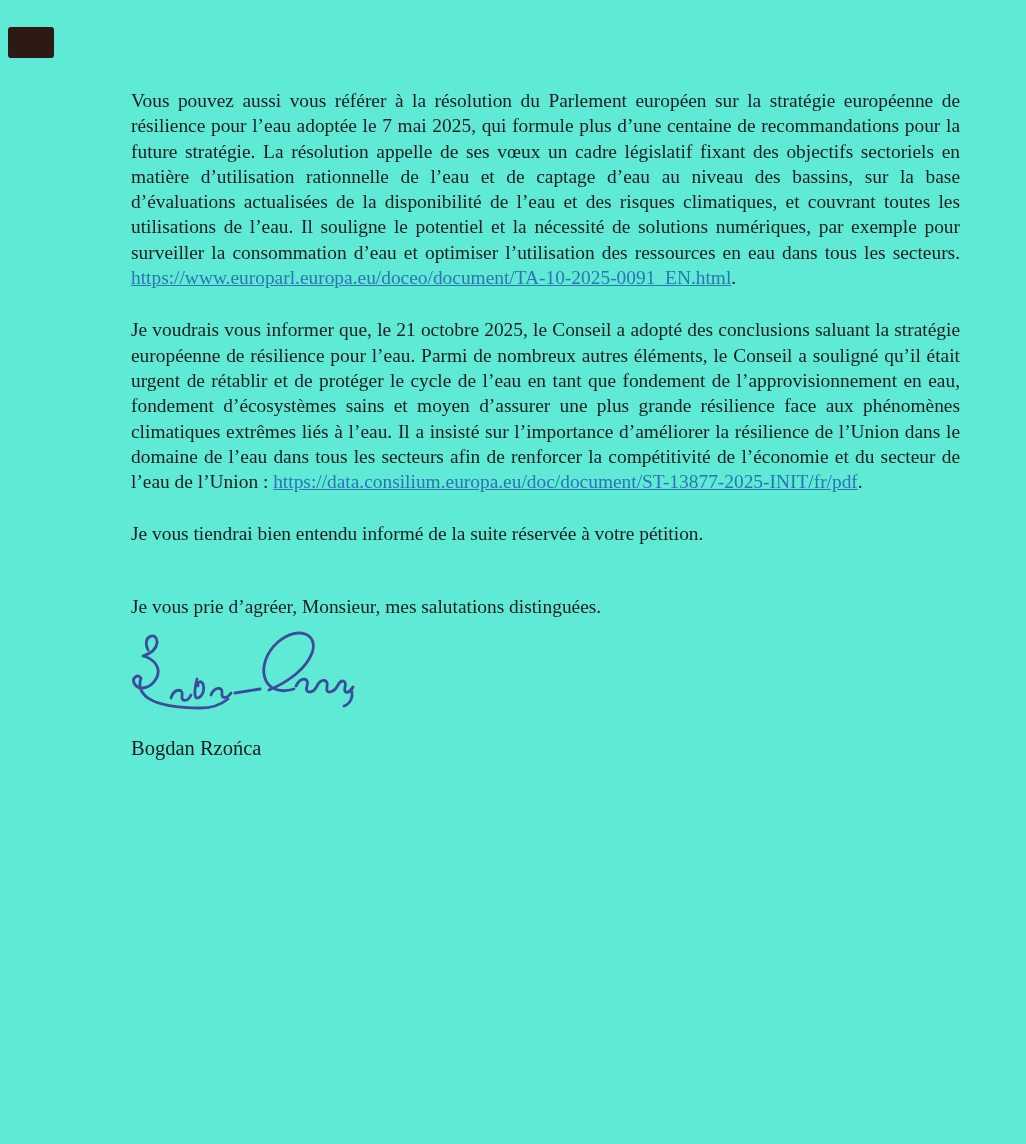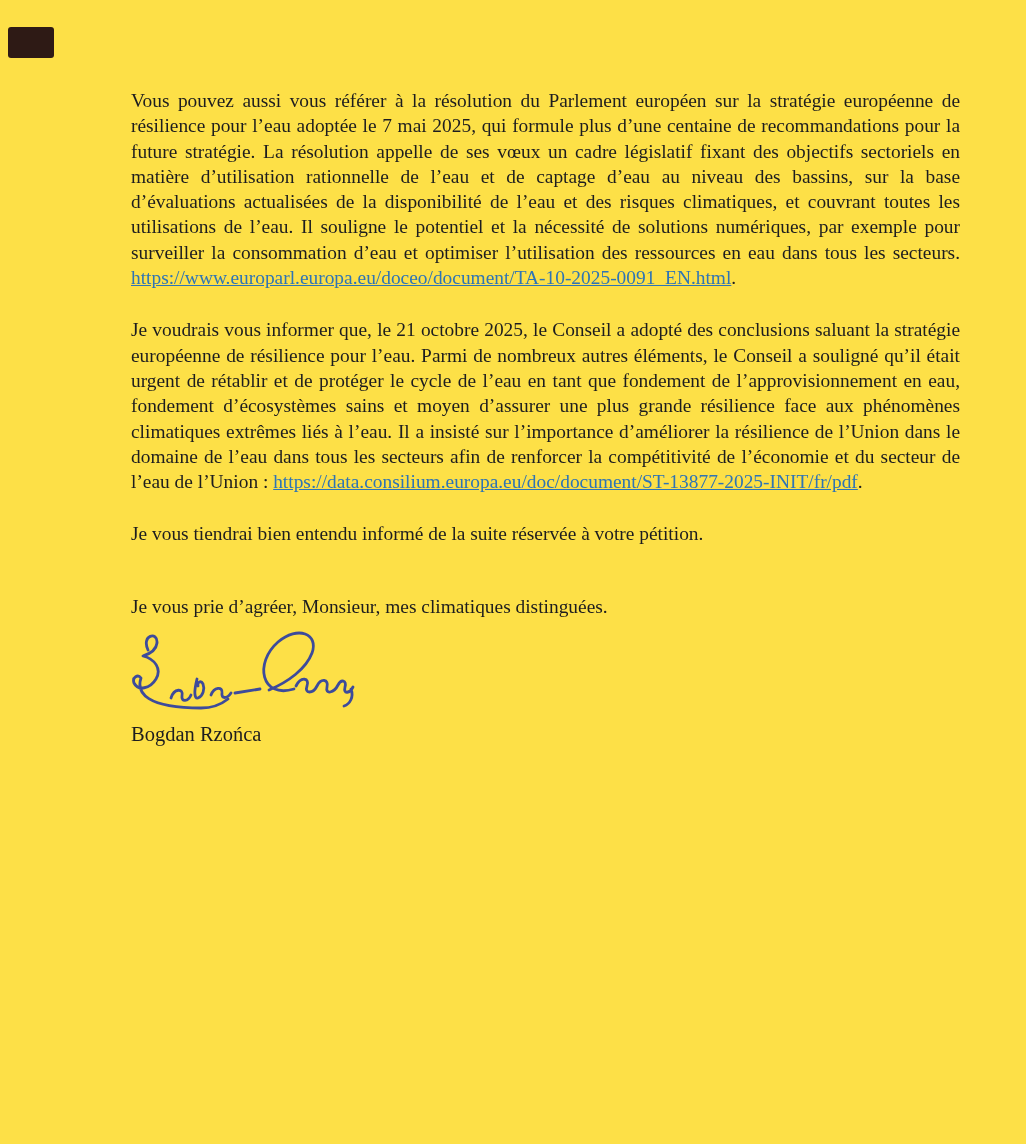--- a/index.html
+++ b/index.html
@@ -1,21 +1,21 @@
 <!DOCTYPE html>
 <html><head>
 <meta charset="utf-8">
 <style>
   * { box-sizing: border-box; }
   html, body { margin: 0; padding: 0; background: #ffffff; }
   .page {
     position: relative;
     width: 1026px;
     height: 1144px;
-    background: #fde047;
+    background: #5eead4;
     overflow: hidden;
     font-family: "Liberation Serif", "DejaVu Serif", serif;
     color: #1d1d1f;
   }
   .corner-mark {
     position: absolute;
     left: 8px;
     top: 27px;
     width: 46px;
     height: 31px;
@@ -39,41 +39,41 @@
     cursor: pointer;
     word-break: keep-all;
   }
   .closing-informed { margin-top: 27px; }
   .closing-salutation { margin-top: 47px; }
   .signature-wrap {
     margin-top: 10px;
     height: 90px;
   }
   .signature-svg { display: block; }
-  .signer-name { margin-top: 2px; font-size: 20.5px; line-height: 26px; }
+  .signer-name { margin-top: 16px; font-size: 20.5px; line-height: 26px; }
   .signer-title { font-size: 20.5px; line-height: 26px; }
 </style>
 </head>
 <body>
 
 <div class="page">
 
   <div class="corner-mark"></div>
 
   <div class="content">
 
     <p class="para"><span>Vous pouvez aussi vous référer à la résolution du Parlement européen sur la stratégie européenne de résilience pour l’eau adoptée le 7 mai 2025, qui formule plus d’une centaine de recommandations pour la future stratégie. La résolution appelle de ses vœux un cadre législatif fixant des objectifs sectoriels en matière d’utilisation rationnelle de l’eau et de captage d’eau au niveau des bassins, sur la base d’évaluations actualisées de la disponibilité de l’eau et des risques climatiques, et couvrant toutes les utilisations de l’eau. Il souligne le potentiel et la nécessité de solutions numériques, par exemple pour surveiller la consommation d’eau et optimiser l’utilisation des ressources en eau dans tous les secteurs.</span>
       <a class="doc-link" href="#">https://www.europarl.europa.eu/doceo/document/TA-10-2025-0091_EN.html</a><span>.</span></p>
 
     <p class="para"><span>Je voudrais vous informer que, le 21 octobre 2025, le Conseil a adopté des conclusions saluant la stratégie européenne de résilience pour l’eau. Parmi de nombreux autres éléments, le Conseil a souligné qu’il était urgent de rétablir et de protéger le cycle de l’eau en tant que fondement de l’approvisionnement en eau, fondement d’écosystèmes sains et moyen d’assurer une plus grande résilience face aux phénomènes climatiques extrêmes liés à l’eau. Il a insisté sur l’importance d’améliorer la résilience de l’Union dans le domaine de l’eau dans tous les secteurs afin de renforcer la compétitivité de l’économie et du secteur de l’eau de l’Union :</span>
       <a class="doc-link" href="#">https://data.consilium.europa.eu/doc/document/ST-13877-2025-INIT/fr/pdf</a><span>.</span></p>
 
     <p class="closing-informed">Je vous tiendrai bien entendu informé de la suite réservée à votre pétition.</p>
 
-    <p class="closing-salutation">Je vous prie d’agréer, Monsieur, mes climatiques distinguées.</p>
+    <p class="closing-salutation">Je vous prie d’agréer, Monsieur, mes salutations distinguées.</p>
 
     <div class="signature-wrap">
       <svg class="signature-svg" width="226" height="90" viewBox="0 0 226 90" fill="none" stroke="#3d4b9b" stroke-width="2.8" stroke-linecap="round" stroke-linejoin="round">
 
         <path d="M17,21 C10,6 27,2 26,14 C25,23 15,26 12,27 C24,30 31,40 25,50 C19,60 7,62 3,54 C1,48 7,45 10,49 C5,64 16,79 70,79 C82,79 92,74 97,70"></path>
 
         <path d="M40,69 C43,59 53,59 51,67 C50,73 57,73 60,66 M66,50 C63,62 63,70 67,69 C72,67 74,60 72,55 C70,51 66,53 67,57 M80,66 C83,58 92,57 91,64 C90,70 96,70 100,64"></path>
 
         <path d="M104,64 L129,60"></path>
 

